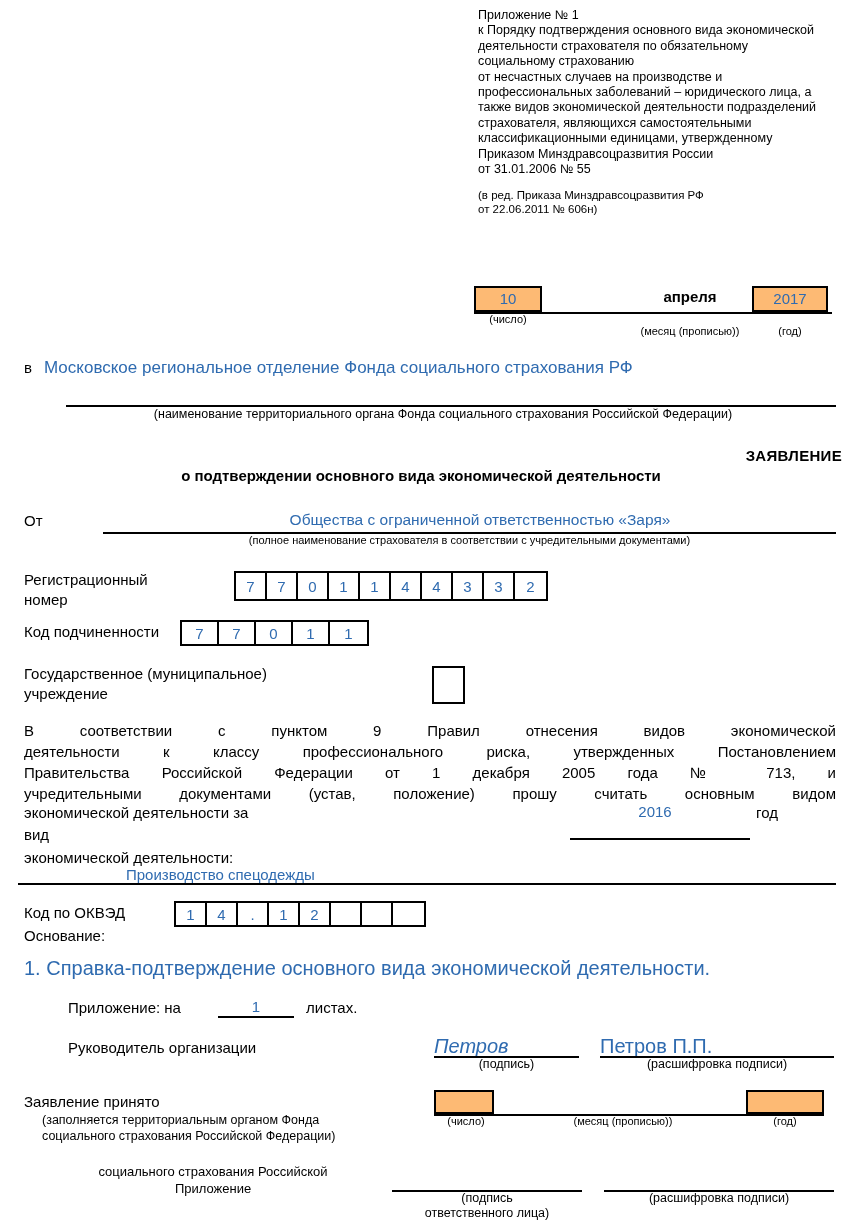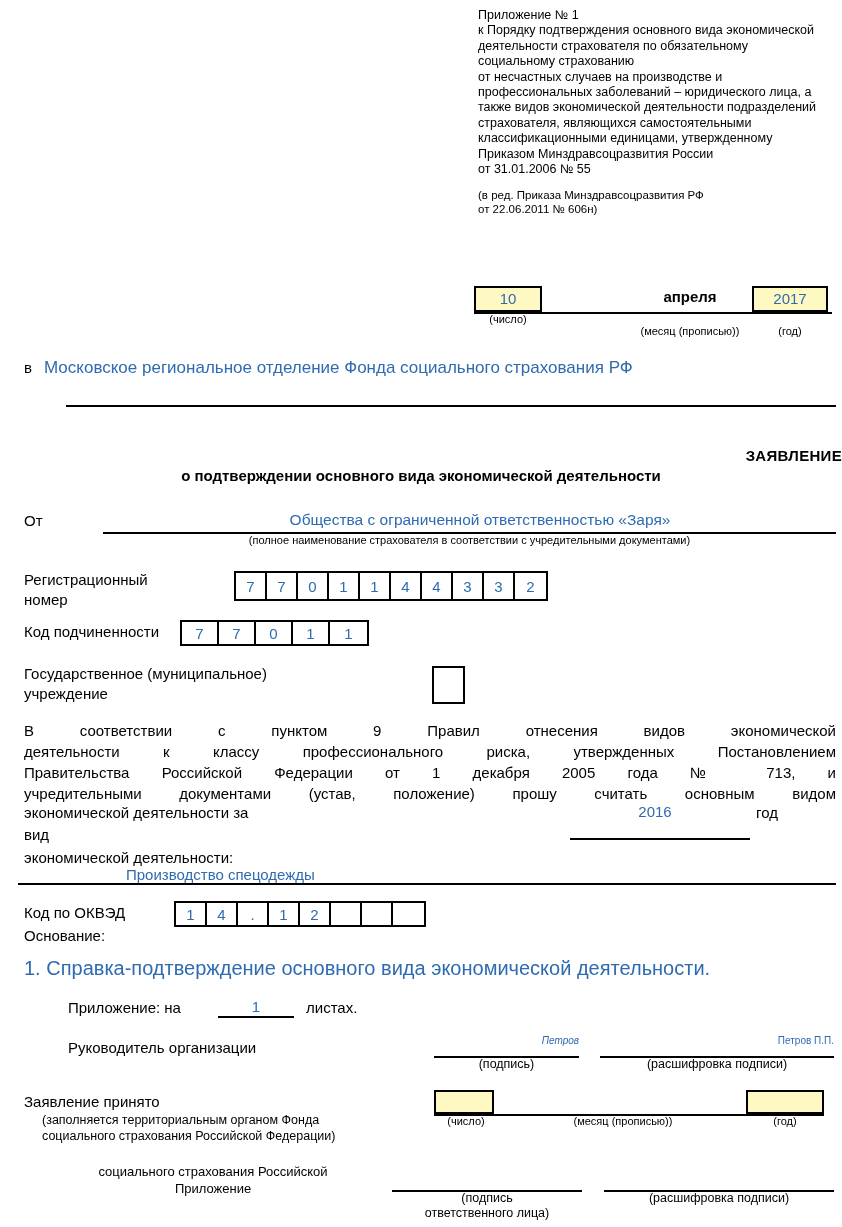--- a/index.html
+++ b/index.html
@@ -48,21 +48,21 @@
   .hdr .ed {
     font-size: 11.5px;
     line-height: 14px;
   }
 
   
   .datebox {
     position: absolute;
     box-sizing: border-box;
     border: 2px solid #000;
-    background: #fef9c3;
+    background: #fdba74;
     text-align: center;
     font-size: 15px;
     color: #2f6bb0;
     line-height: 21px;
   }
   .date-underline {
     position: absolute;
     border-top: 2px solid #000;
     height: 0;
   }
@@ -201,23 +201,23 @@
   }
 
   
   .sigline {
     position: absolute;
     border-top: 2px solid #000;
     height: 0;
   }
   .sig-val {
     position: absolute;
-    text-align: right;
-    color: #2f6bb0;
-    font-size: 10px;
+    text-align: left;
+    color: #2f6bb0;
+    font-size: 20px;
   }
   .sig-cap {
     position: absolute;
     text-align: center;
     font-size: 12.5px;
     color: #000;
     line-height: 15px;
   }
   .blk-label {
     position: absolute;
@@ -263,20 +263,21 @@
   <div class="date-underline" style="left:474px; top:312px; width:358px;"></div>
 
   <div class="cap" style="left:466px; top:313px; width:84px;">(число)</div>
   <div class="cap" style="left:560px; top:325px; width:260px;">(месяц (прописью))</div>
   <div class="cap" style="left:752px; top:325px; width:76px;">(год)</div>
 
   <div class="organ-v">в</div>
   <div class="organ-name">Московское региональное отделение Фонда социального страхования РФ</div>
 
   <div class="rule-full" style="left:66px; top:405px; width:770px;"></div>
+  <div class="cap" style="left:50px; top:407px; width:786px; font-size:12.5px;">(наименование территориального органа Фонда социального страхования Российской Федерации)</div>
 
   <div class="title-main">ЗАЯВЛЕНИЕ</div>
   <div class="title-sub">о подтверждении основного вида экономической деятельности</div>
 
   <div class="from-label">От</div>
   <div class="from-value center" style="text-align:center;">Общества с ограниченной ответственностью «Заря»</div>
   <div class="rule-full" style="left:103px; top:532px; width:733px;"></div>
   <div class="cap" style="left:103px; top:534px; width:733px;">(полное наименование страхователя в соответствии с учредительными документами)</div>
 
   <div class="label-left" style="left:24px; top:570px; width:210px;">

